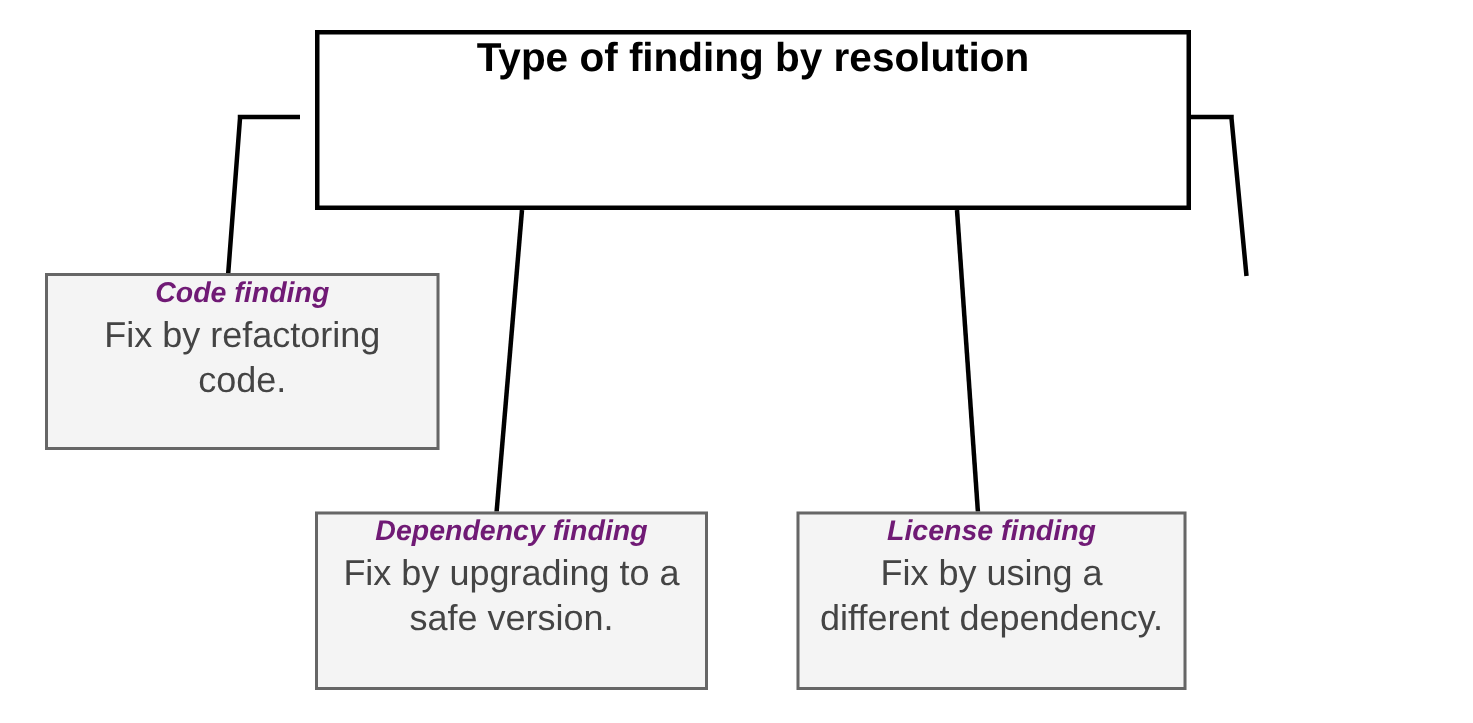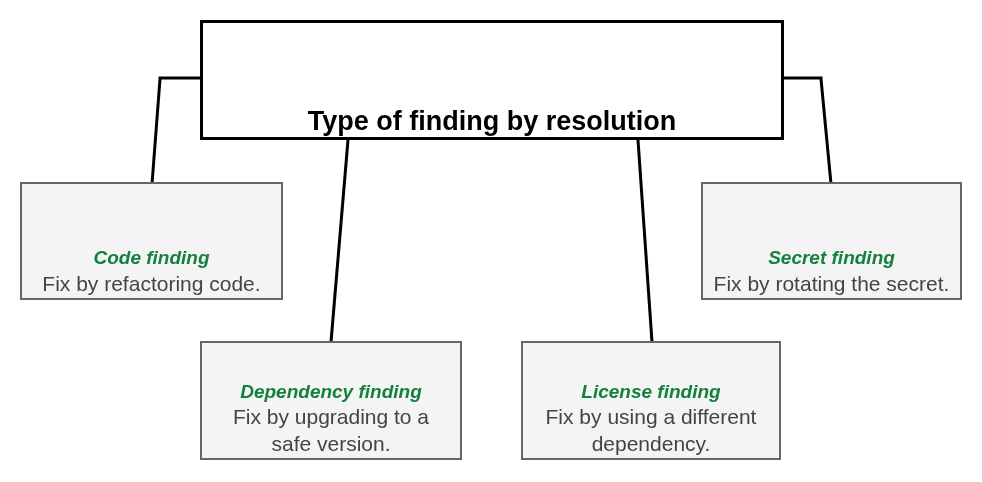--- a/index.html
+++ b/index.html
@@ -26,22 +26,23 @@
     width: 982px;
     height: 482px;
     pointer-events: none;
   }
   .node {
     position: absolute;
     box-sizing: border-box;
     display: flex;
     flex-direction: column;
     align-items: center;
-    justify-content: flex-end;
+    justify-content: flex-start;
     text-align: center;
+    margin-left: 10px;
   }
   .node-root {
     left: 200px;
     top: 20px;
     width: 584px;
     height: 120px;
     background: #ffffff;
     border: 3px solid #000000;
   }
   .node-root .node-title {
@@ -53,26 +54,26 @@
     line-height: 1.15;
   }
   .node-leaf {
     background: #f4f4f4;
     border: 2px solid #666666;
   }
   .node-leaf .node-title {
     font-size: 19px;
     font-weight: bold;
     font-style: italic;
-    color: #15803d;
+    color: #701a75;
     line-height: 1.25;
     margin-bottom: 1px;
   }
   .node-leaf .node-desc {
-    font-size: 21px;
+    font-size: 24px;
     font-weight: normal;
     font-style: normal;
     color: #444444;
     line-height: 1.28;
     padding: 0 10px;
   }
   #node-code {
     left: 20px;
     top: 182px;
     width: 263px;
@@ -121,18 +122,14 @@
   <div class="node node-leaf" id="node-license">
     <div class="node-title">License finding</div>
     <div class="node-desc">Fix by using a different dependency.</div>
   </div>
 
   <div class="node node-leaf" id="node-dependency">
     <div class="node-title">Dependency finding</div>
     <div class="node-desc">Fix by upgrading to a safe version.</div>
   </div>
 
-  <div class="node node-leaf" id="node-secret">
-    <div class="node-title">Secret finding</div>
-    <div class="node-desc">Fix by rotating the secret.</div>
-  </div>
 
 </div>
 
 </body></html>

